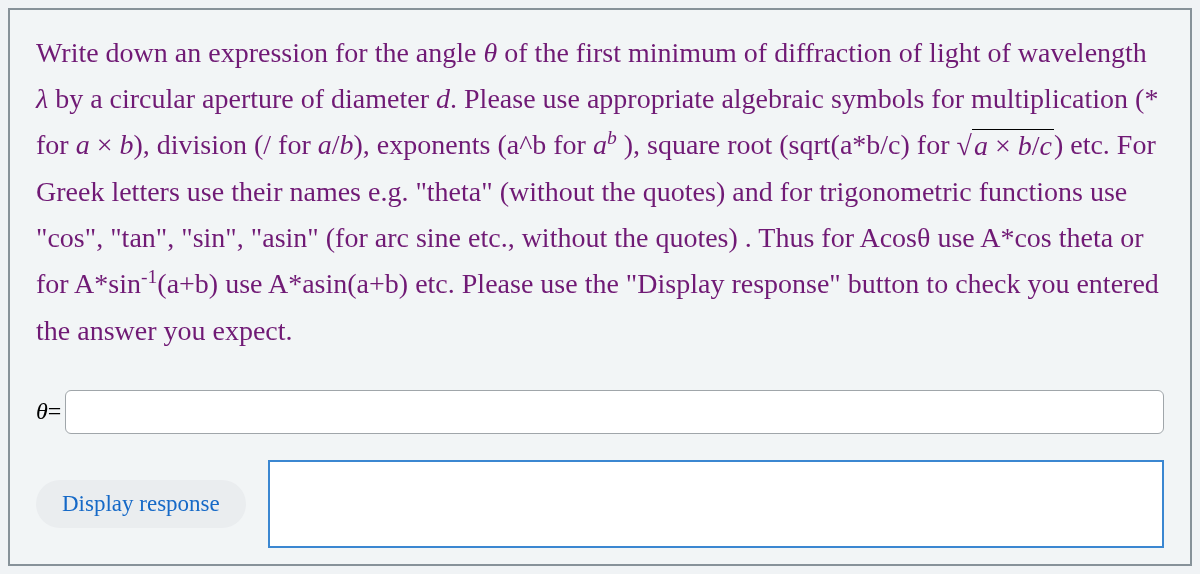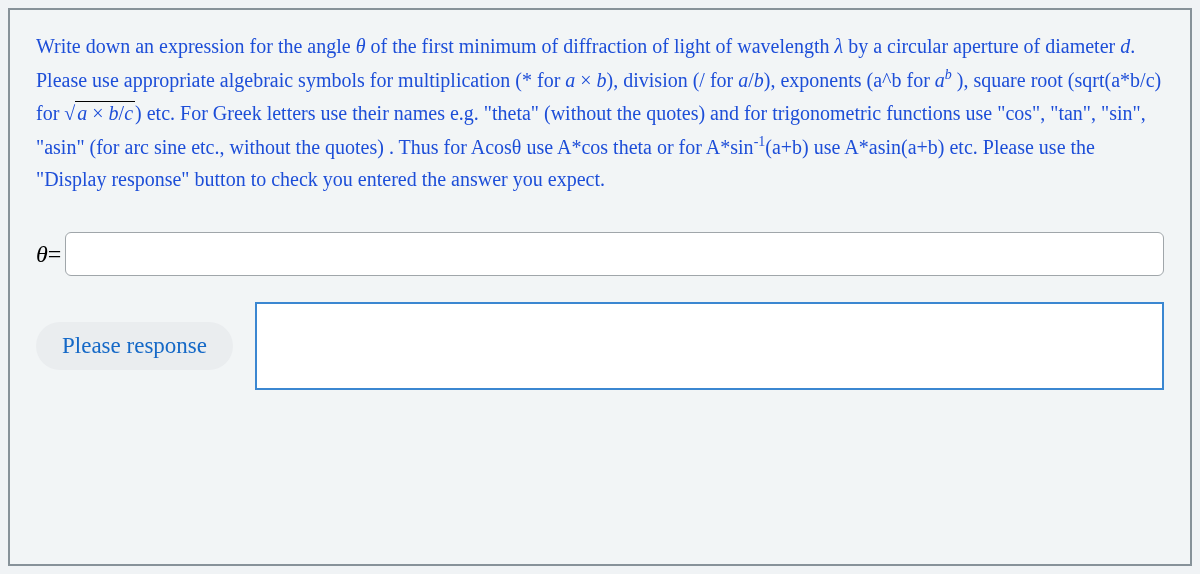--- a/index.html
+++ b/index.html
@@ -15,23 +15,23 @@
     }
     .container {
       border: 2px solid #879299;
       background: #f2f5f6;
       margin: 8px;
       padding: 20px 26px;
       width: 1184px;
       height: 558px;
     }
     .prompt-text {
-      font-size: 20px;
+      font-size: 28px;
       line-height: 1.65;
-      color: #1d4ed8;
+      color: #701a75;
     }
     .prompt-text .math-italic {
       font-style: italic;
     }
     .prompt-text .sup {
       font-size: 0.7em;
       vertical-align: super;
       font-style: italic;
     }
     .sqrt-wrap {
@@ -95,17 +95,17 @@
   <div class="prompt-text">
     <span>Write down an expression for the angle </span><span class="math-italic">θ</span><span> of the first minimum of diffraction of light of wavelength </span><span class="math-italic">λ</span><span> by a circular aperture of diameter </span><span class="math-italic">d</span><span>. Please use appropriate algebraic symbols for multiplication (* for </span><span class="math-italic">a</span><span> × </span><span class="math-italic">b</span><span>), division (/ for </span><span class="math-italic">a</span><span>/</span><span class="math-italic">b</span><span>), exponents (a^b for </span><span class="math-italic">a</span><span class="sup">b</span><span> ), square root (sqrt(a*b/c) for </span><span class="sqrt-wrap"><span>√</span><span class="sqrt-radicand"><span class="math-italic">a</span><span> × </span><span class="math-italic">b</span><span>/</span><span class="math-italic">c</span></span></span><span>)  etc. For Greek letters use their names e.g. "theta" (without the quotes) and for  trigonometric functions use "cos", "tan", "sin",  "asin" (for arc sine etc., without the quotes) . Thus for Acosθ use A*cos theta or for A*sin</span><span class="sup" style="font-style:normal;">-1</span><span>(a+b) use A*asin(a+b) etc. Please use the "Display response" button to check you entered the answer you expect.</span>
   </div>
 
   <div class="answer-row">
     <span class="answer-label"><span class="math-italic">θ</span><span style="font-style:normal;">=</span></span>
     <input class="answer-input" type="text" value="" style="">
   </div>
 
   <div class="response-row">
-    <button class="display-btn">Please response</button>
+    <button class="display-btn">Display response</button>
     <div class="display-box"></div>
   </div>
 
 </div>
 
 </body></html>

